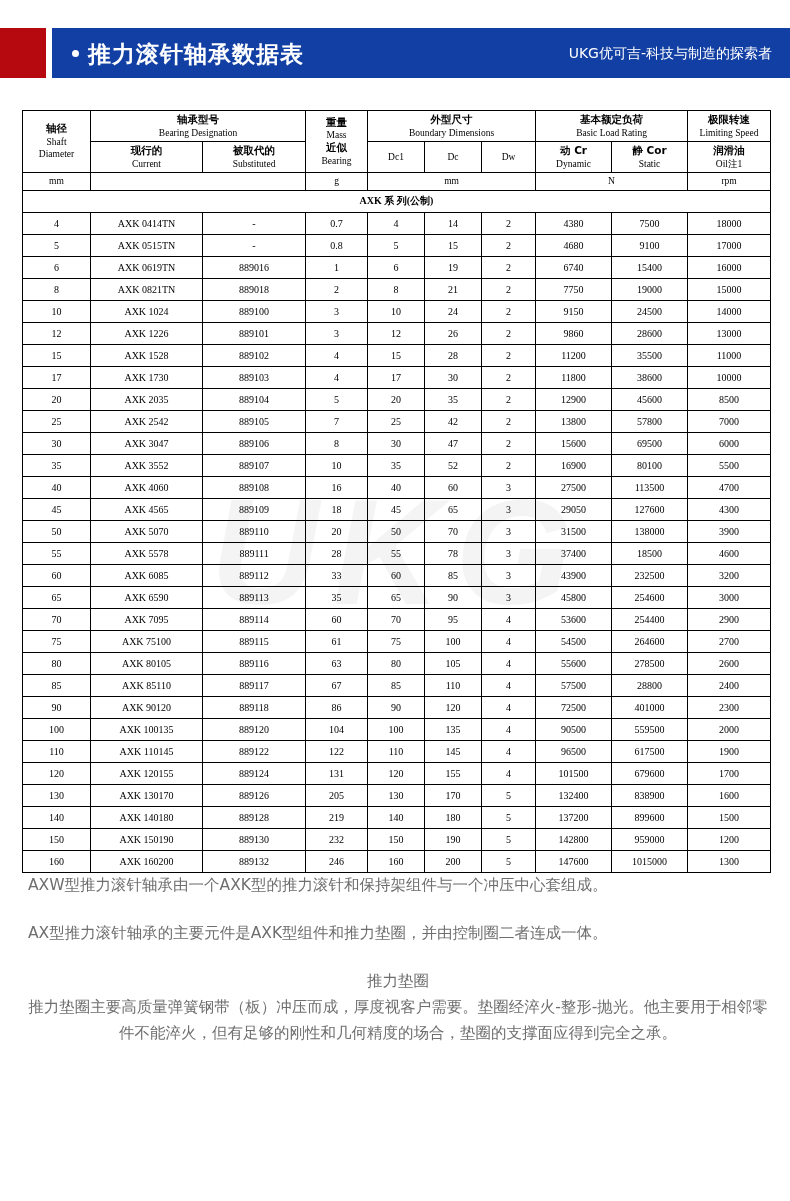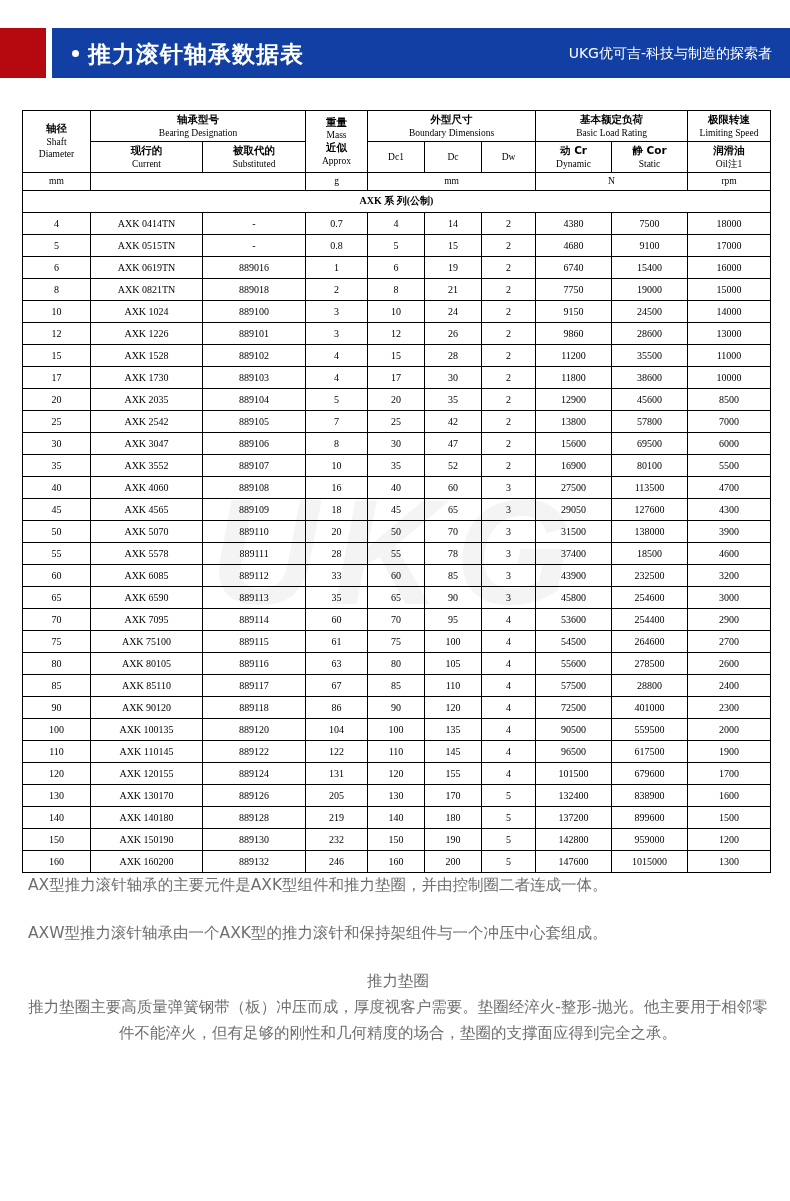--- a/index.html
+++ b/index.html
@@ -223,21 +223,21 @@
           <span class="th-en">Diameter</span>
         </th>
         <th colspan="2">
           <span class="th-cn">轴承型号</span>
           <span class="th-en">Bearing Designation</span>
         </th>
         <th rowspan="2">
           <span class="th-cn">重量</span>
           <span class="th-en">Mass</span>
           <span class="th-cn">近似</span>
-          <span class="th-en">Approx</span>
+          <span class="th-en">Bearing</span>
         </th>
         <th colspan="3">
           <span class="th-cn">外型尺寸</span>
           <span class="th-en">Boundary Dimensions</span>
         </th>
         <th colspan="2">
           <span class="th-cn">基本额定负荷</span>
           <span class="th-en">Basic Load Rating</span>
         </th>
         <th rowspan="1">
@@ -647,19 +647,19 @@
           <td>5</td>
           <td>147600</td>
           <td>1015000</td>
           <td>1300</td>
         </tr>
       </tbody>
   </table>
 </div>
 
 <div class="body-text">
+  <p>AXW型推力滚针轴承由一个AXK型的推力滚针和保持架组件与一个冲压中心套组成。</p>
   <p>AX型推力滚针轴承的主要元件是AXK型组件和推力垫圈，并由控制圈二者连成一体。</p>
-  <p>AXW型推力滚针轴承由一个AXK型的推力滚针和保持架组件与一个冲压中心套组成。</p>
   <div class="para-block">
     <p class="tight">推力垫圈</p>
     <p class="tight">推力垫圈主要高质量弹簧钢带（板）冲压而成，厚度视客户需要。垫圈经淬火-整形-抛光。他主要用于相邻零件不能淬火，但有足够的刚性和几何精度的场合，垫圈的支撑面应得到完全之承。</p>
   </div>
 </div>
 
 </body></html>

